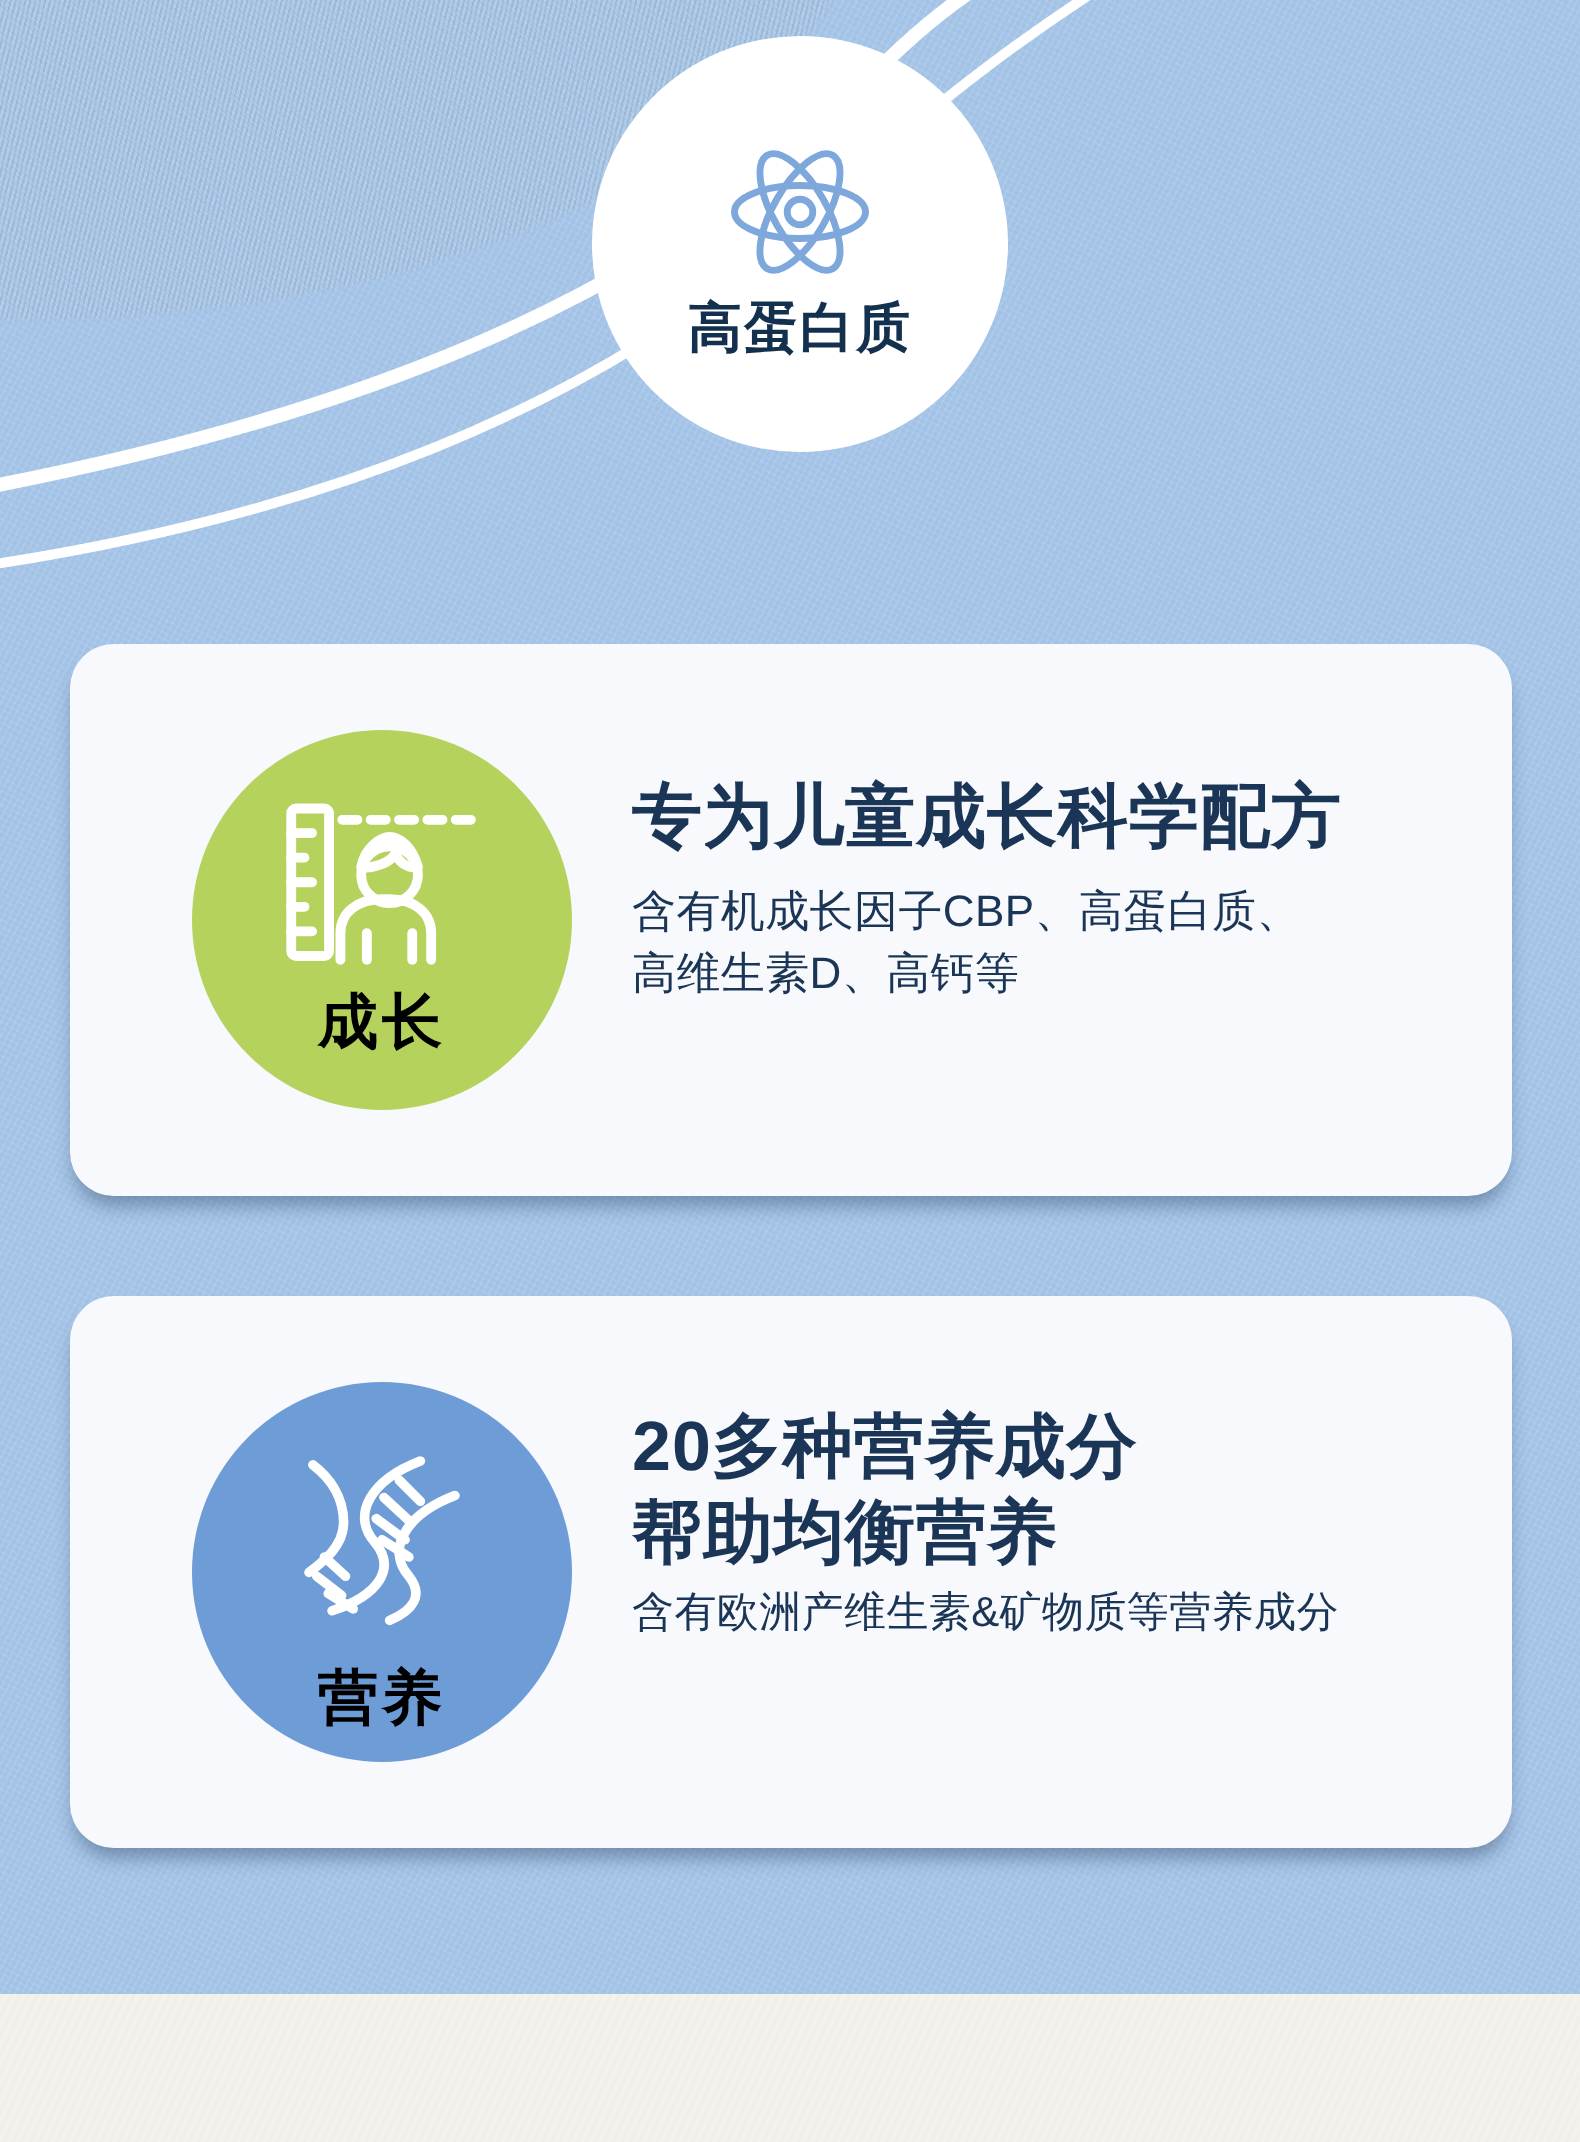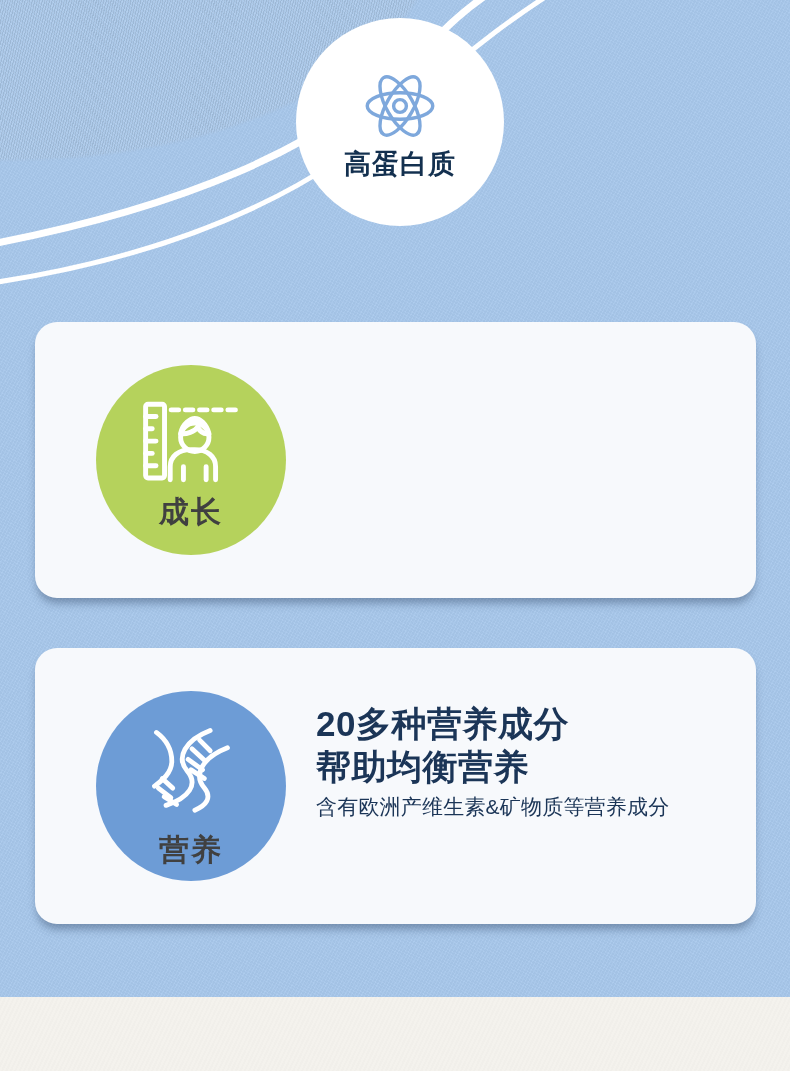--- a/index.html
+++ b/index.html
@@ -106,21 +106,21 @@
     align-items:center; justify-content:flex-start;
     padding-top:26px;
   }
   #card-growth    .circle{ top:43px; background:#B5D25C; }
   #card-nutrition .circle{ top:43px; background:#6D9CD6; }
 
   .circle .glyph{ width:104px; height:104px; display:block; }
   #card-nutrition .circle .glyph{ width:96px; height:96px; margin-top:2px;}
   .circle-label{
     margin-top:2px;
-    font-size:30px; font-weight:bold; color:#404040; line-height:1;
+    font-size:30px; font-weight:bold; color:#000000; line-height:1;
     letter-spacing:2px;
   }
   #card-nutrition .circle-label{ margin-top:20px; }
 
   .card-text{
     position:absolute; left:281px; right:24px;
   }
   #card-growth    .card-text{ top:66px; }
   #card-nutrition .card-text{ top:55px; }
 
@@ -185,20 +185,25 @@
 
             <path d="M44 40 c2 -11 11 -16 15 -16 c5 0 12 5 15 16 c-6 1 -10 -3 -12 -7 c-3 5 -12 8 -18 7Z"></path>
 
             <path d="M33 89 v-14 c0 -11 9 -18 22 -18 h4 c13 0 22 7 22 18 v14"></path>
             <path d="M47 89 v-14"></path>
             <path d="M71 89 v-14"></path>
           </g>
         </svg>
         <div class="circle-label">成长</div>
       </div>
+      <div class="card-text">
+        <div class="card-title">专为儿童成长科学配方</div>
+        <div class="card-desc">含有机成长因子CBP、高蛋白质、
+高维生素D、高钙等</div>
+      </div>
     </div>
   </div>
 
   <div class="card" id="card-nutrition">
     <div class="card-inner">
       <div class="circle">
         <svg class="glyph" viewBox="0 0 100 100">
           <g fill="none" stroke="#FFFFFF" stroke-width="5" stroke-linecap="round" stroke-linejoin="round">
 
             <path d="M70 12 C 44 22 34 40 46 54 C 58 68 48 82 24 90"></path>

